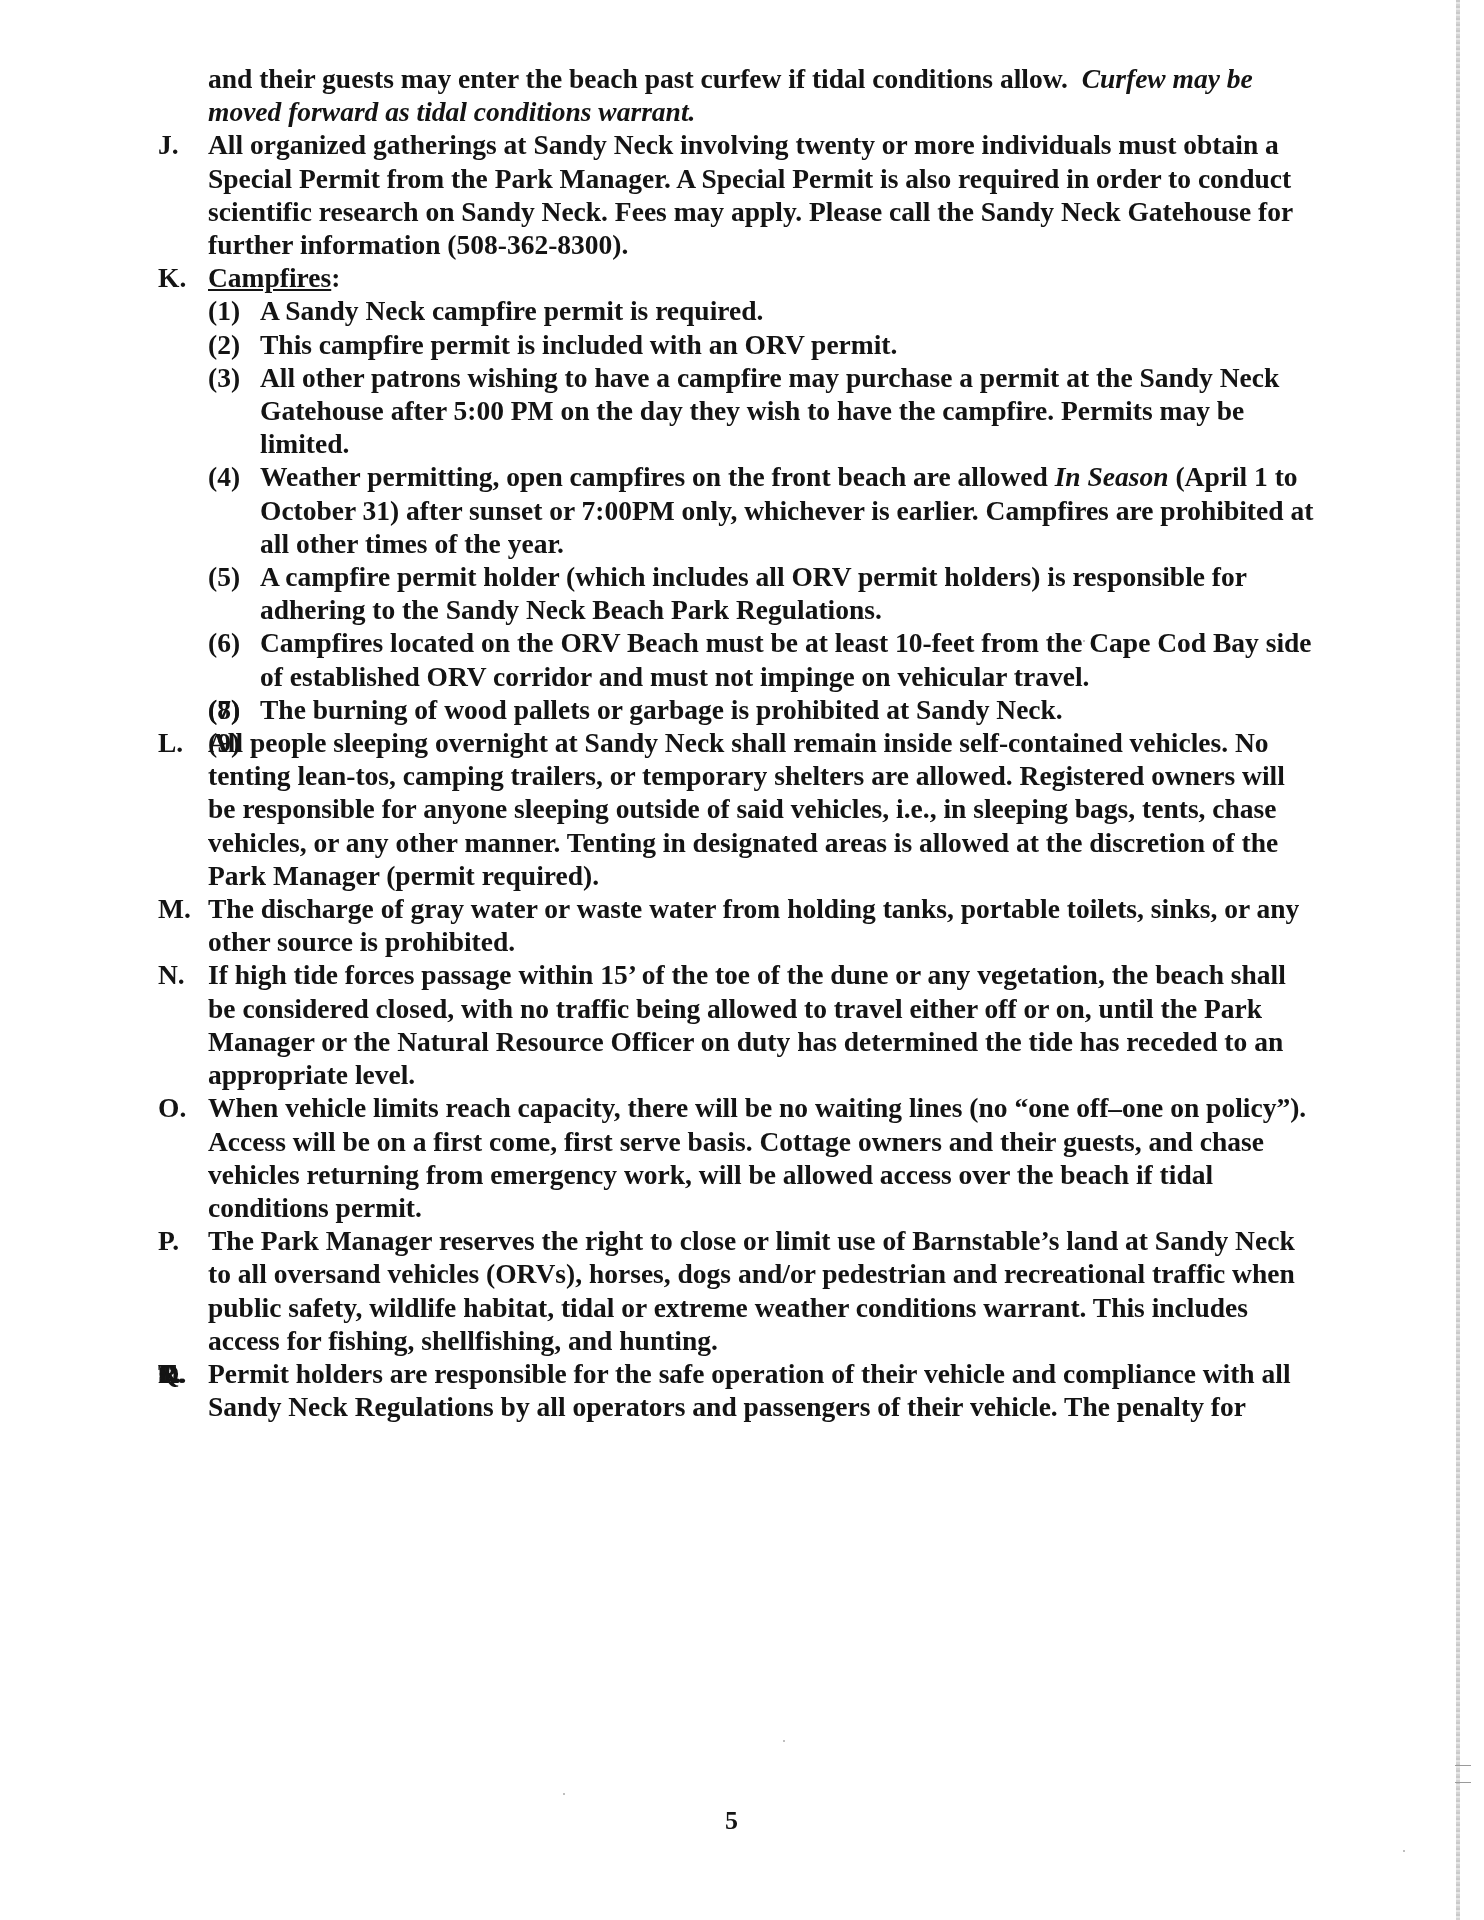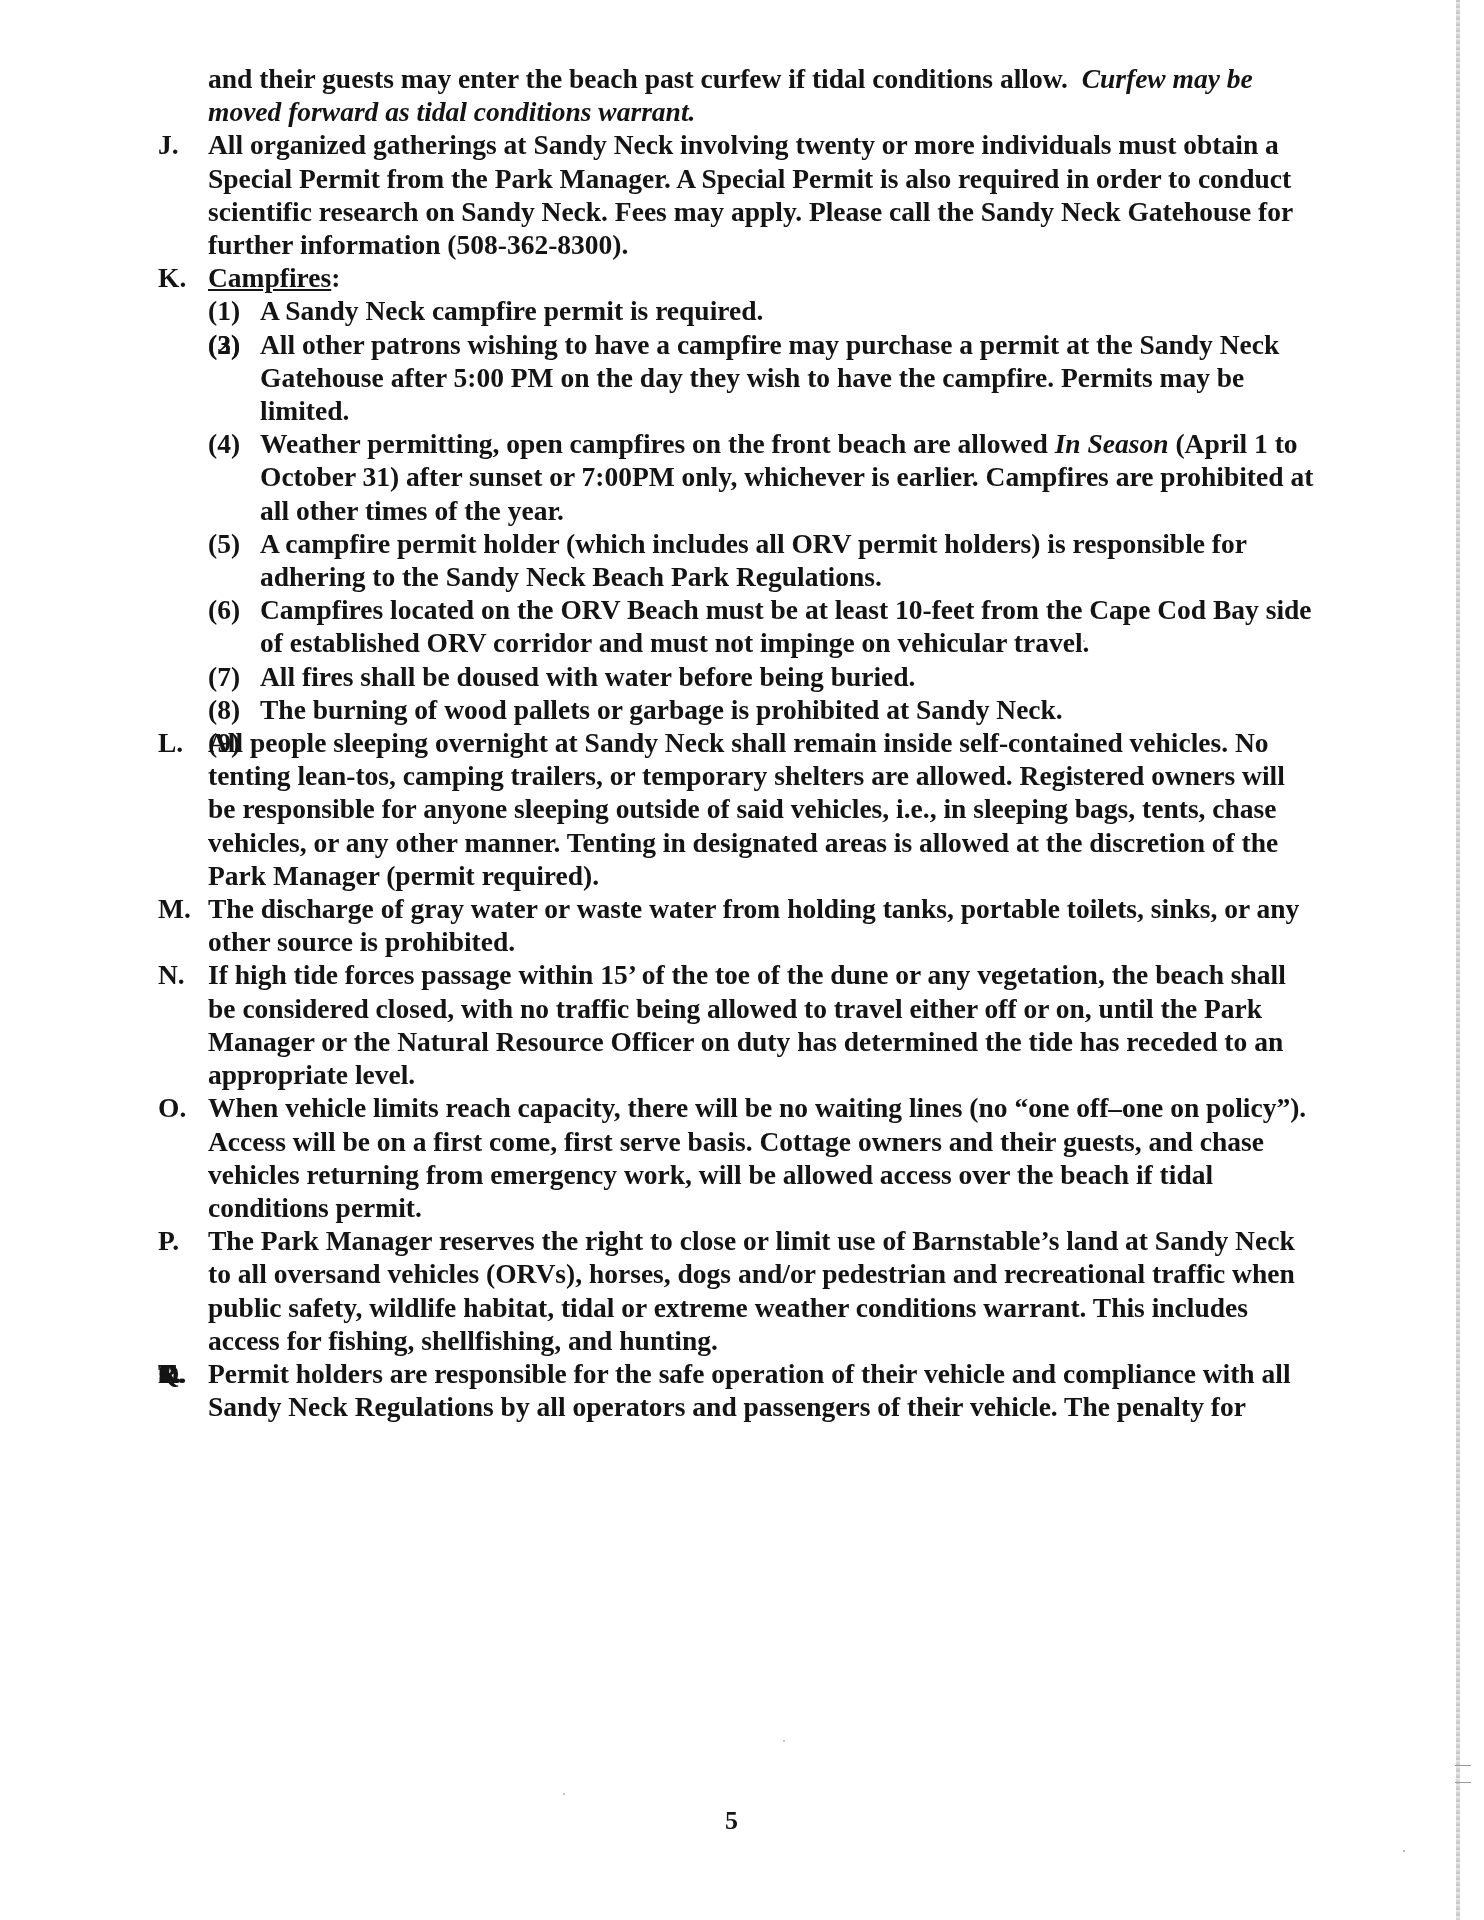--- a/index.html
+++ b/index.html
@@ -46,40 +46,40 @@
     <div class="item">
       <span class="lbl">K.</span>
       <span class="u">Campfires</span><span>:</span>
     </div>
     <div class="sub">
       <span class="num">(1)</span>
       <span>A Sandy Neck campfire permit is required.</span>
     </div>
     <div class="sub">
       <span class="num">(2)</span>
+      <span>This campfire permit is included with an ORV permit.</span>
     </div>
     <div class="sub">
       <span class="num">(3)</span>
       <span>All other patrons wishing to have a campfire may purchase a permit at the Sandy Neck Gatehouse after 5:00 PM on the day they wish to have the campfire.  Permits may be limited.</span>
     </div>
     <div class="sub">
       <span class="num">(4)</span>
       <span>Weather permitting, open campfires on the front beach are allowed </span><span class="i">In Season</span><span> (April 1 to October 31) after sunset or 7:00PM only, whichever is earlier. Campfires are prohibited at all other times of the year.</span>
     </div>
     <div class="sub">
       <span class="num">(5)</span>
       <span>A campfire permit holder (which includes all ORV permit holders) is responsible for adhering to the Sandy Neck Beach Park Regulations.</span>
     </div>
     <div class="sub">
       <span class="num">(6)</span>
       <span>Campfires located on the ORV Beach must be at least 10-feet from the Cape Cod Bay side of established ORV corridor and must not impinge on vehicular travel.</span>
     </div>
     <div class="sub">
       <span class="num">(7)</span>
-      <span>All fires shall be doused with water before being buried.</span>
     </div>
     <div class="sub">
       <span class="num">(8)</span>
       <span>The burning of wood pallets or garbage is prohibited at Sandy Neck.</span>
     </div>
     <div class="sub">
       <span class="num">(9)</span>
     </div>
 
     <div class="item">

